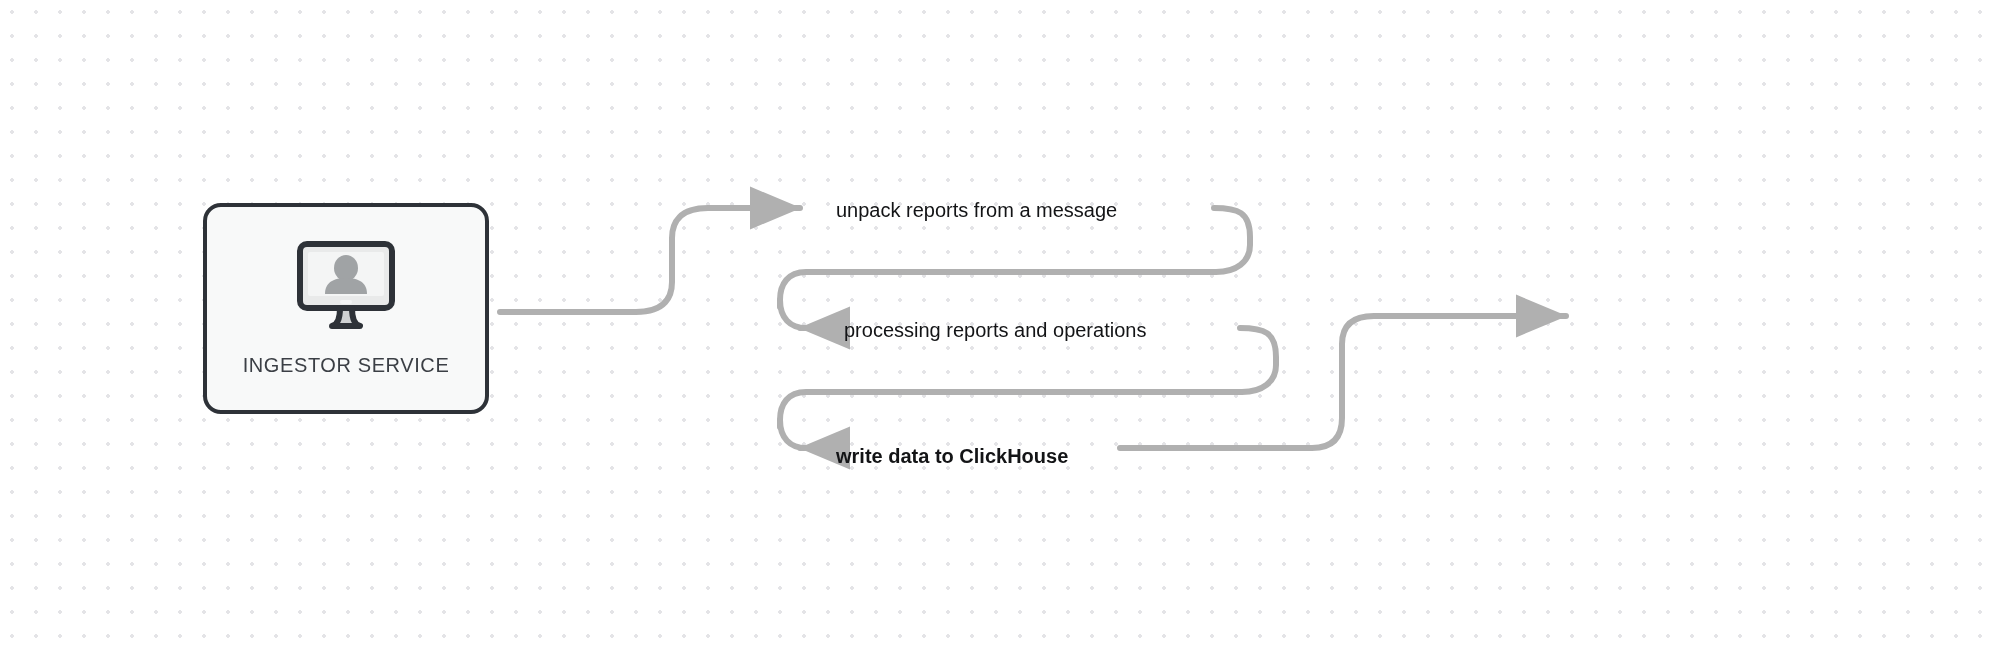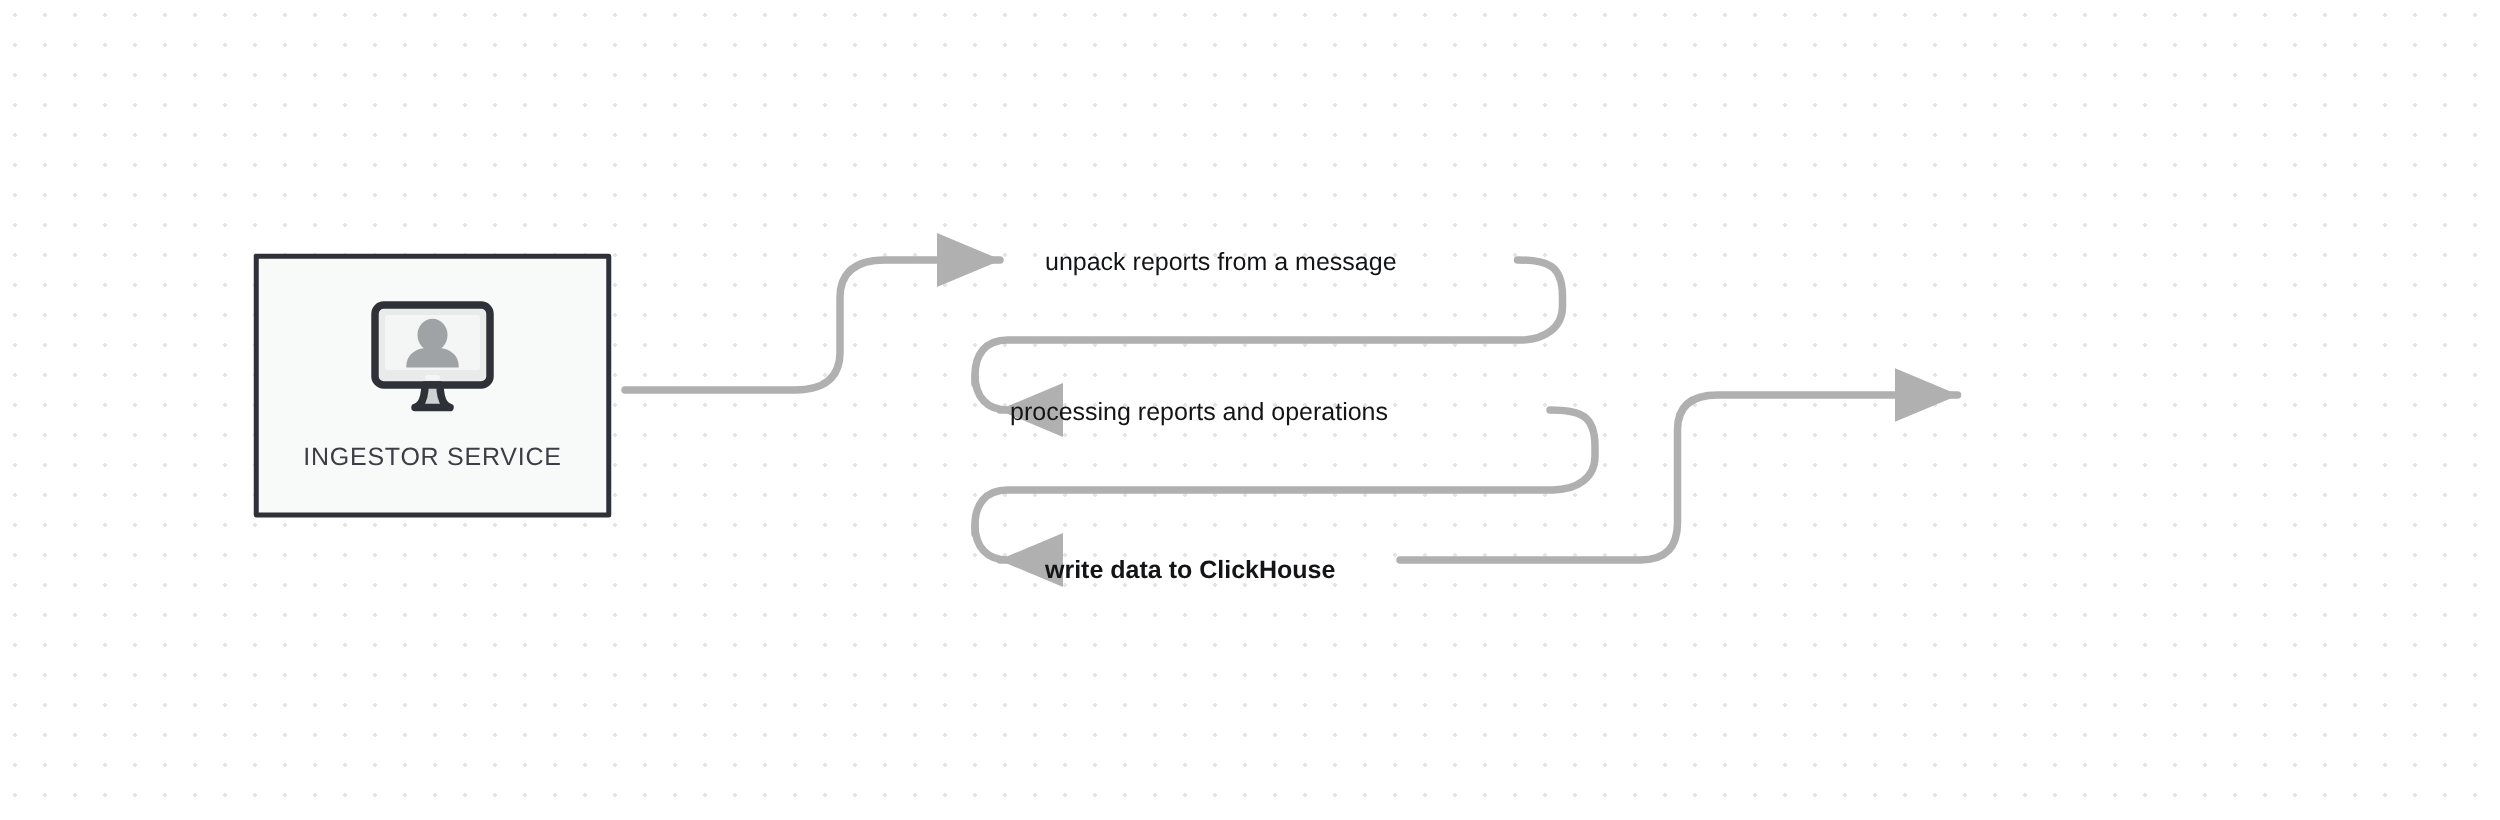--- a/index.html
+++ b/index.html
@@ -25,21 +25,21 @@
     left: 0;
     top: 0;
     width: 2000px;
     height: 656px;
   }
   .node {
     position: absolute;
     box-sizing: border-box;
     background: #f8f9f9;
     border: 4px solid #2e3238;
-    border-radius: 2px;
+    border-radius: 18px;
     display: flex;
     flex-direction: column;
     align-items: center;
     justify-content: center;
   }
   .node-label {
     font-size: 20px;
     letter-spacing: 0.6px;
     color: #3b3f45;
     white-space: nowrap;
@@ -71,21 +71,21 @@
     background: #fcc800;
   }
   .edge-label {
     position: absolute;
     font-size: 20px;
     color: #131416;
     white-space: nowrap;
     line-height: 1;
   }
   #label-unpack { left: 836px; top: 200px; }
-  #label-processing { left: 808px; top: 320px; text-align: center; }
+  #label-processing { left: 844px; top: 320px; text-align: center; }
   #label-write { left: 836px; top: 446px; font-weight: bold; }
 </style>
 </head>
 <body>
 
 <div id="canvas">
 
   <svg id="edges" viewBox="0 0 2000 656" xmlns="http://www.w3.org/2000/svg">
     <defs>
       <marker id="arrowhead" markerWidth="9" markerHeight="8" refX="8.4" refY="4" orient="auto" markerUnits="strokeWidth">

